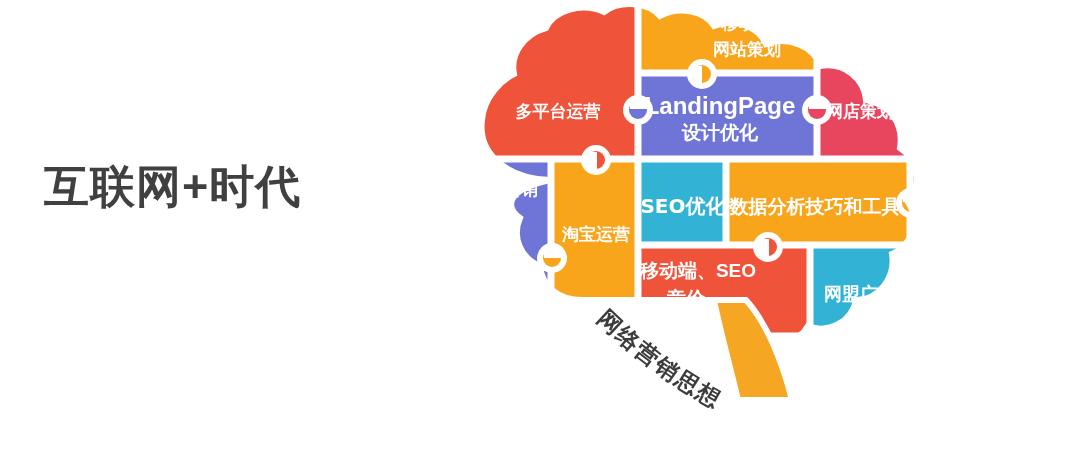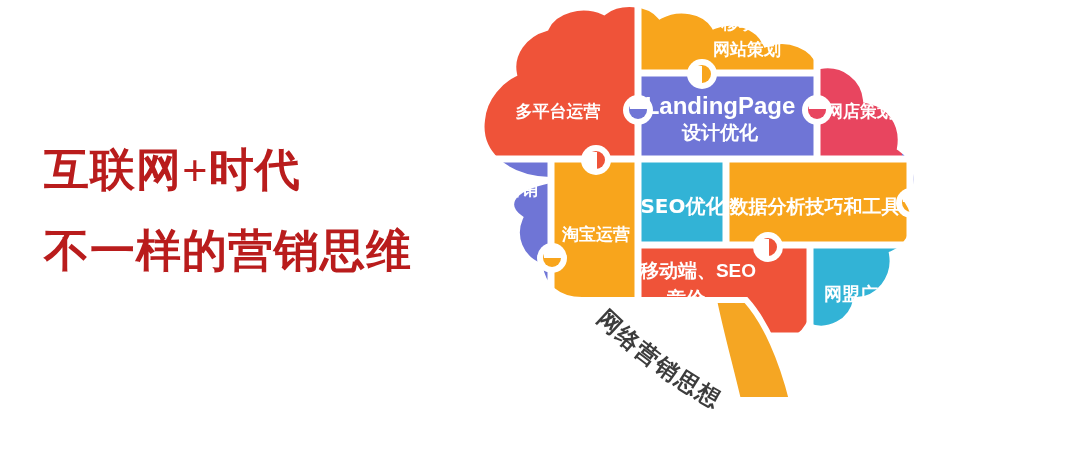--- a/index.html
+++ b/index.html
@@ -17,27 +17,28 @@
   }
 
   
   #headline {
     position: absolute;
     left: 44px;
     top: 148px;
     width: 420px;
   }
   .headline-line {
-    color: #b91c1c;
-    font-family: Liberation Serif, serif;
+    color: #404040;
+    font-family: Liberation Sans, sans-serif;
     font-weight: 700;
     font-size: 45px;
     line-height: 1.0;
     letter-spacing: 1px;
     white-space: nowrap;
+    margin-top: 16px;
   }
   .headline-line.l1 { margin-bottom: 36px; }
 
   
   #brain-wrap {
     position: absolute;
     left: 462px;
     top: 0px;
     width: 510px;
     height: 450px;
@@ -65,21 +66,20 @@
   }
   .wm { opacity: 0.30; }
 </style>
 </head>
 <body>
 
 <div id="stage">
 
   <div id="headline">
     <div class="headline-line l1">互联网+时代</div>
-    <div class="headline-line l2">不一样的营销思维</div>
   </div>
 
   <div id="brain-wrap">
     <svg id="brain-svg" viewBox="0 0 510 450" xmlns="http://www.w3.org/2000/svg">
 
       <defs>
 
         <clipPath id="brainClip">
           <path d="M 88,180
                    C 40,178 16,150 20,120

